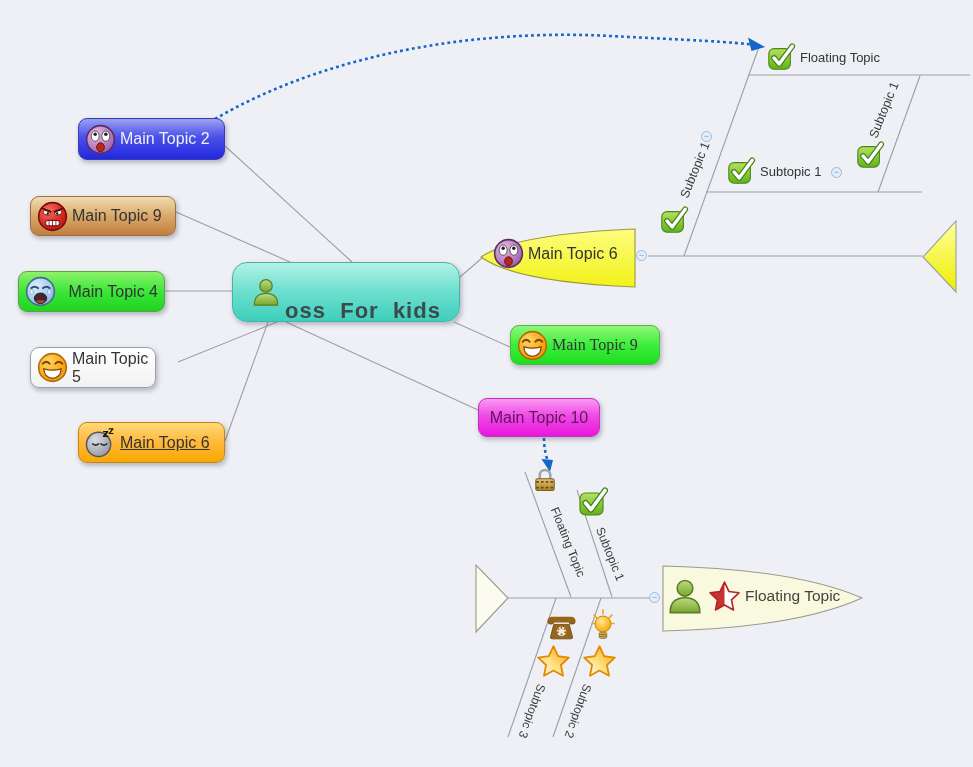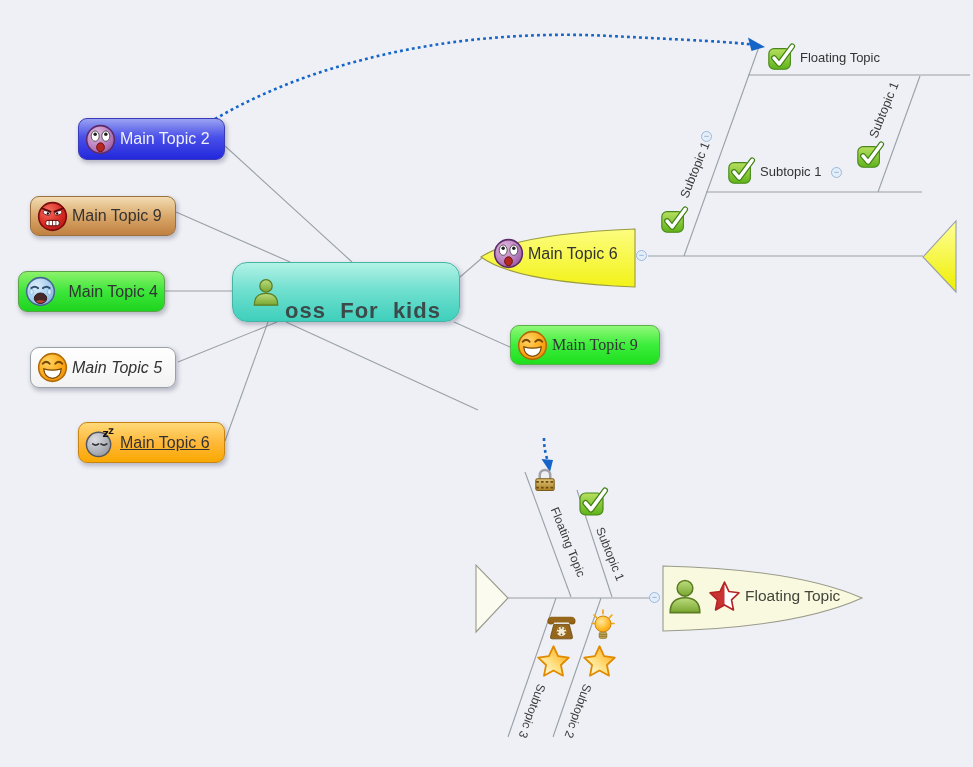--- a/index.html
+++ b/index.html
@@ -15,22 +15,22 @@
   .central{left:232px;top:262px;width:228px;height:60px;border-radius:15px;
            background:linear-gradient(#b2f2e6,#72e0d0 45%,#3ecfbc);border-color:#46b4a4;
            justify-content:center;font-size:22px;font-weight:bold;color:#3c4a4a;}
   .central .lbl{white-space:pre;letter-spacing:1px;margin-top:38px;}
   .mt2{left:78px;top:118px;width:147px;height:42px;color:#eef0fa;
        background:linear-gradient(#9aa2f2,#4a50e8 45%,#2228dc);border-color:#3a3ab8;}
   .mt3{left:30px;top:196px;width:146px;height:40px;
        background:linear-gradient(#f2dcb2,#d9a86a 50%,#c08040);border-color:#9a7040;}
   .mt4{left:18px;top:271px;width:147px;height:41px;
        background:linear-gradient(#8cf26a,#3ce63a 50%,#1ed41e);border-color:#5aa24a;justify-content:space-between;}
-  .mt5{left:30px;top:347px;width:146px;height:41px;
-       background:linear-gradient(#ffffff,#f2f2f2);border-color:#9aa0a8;font-style:italic;}
+  .mt5{left:30px;top:347px;width:126px;height:41px;
+       background:linear-gradient(#ffffff,#f2f2f2);border-color:#9aa0a8;}
   .mt6{left:78px;top:422px;width:147px;height:41px;
        background:linear-gradient(#ffd978,#ffb83a 50%,#f9a800);border-color:#c88410;text-decoration:underline;}
   .mt9{left:510px;top:325px;width:150px;height:40px;
        background:linear-gradient(#90f878,#3cee3c 50%,#1ede1e);border-color:#5ab24a;font-family:Liberation Serif, serif;}
   .mt10{left:478px;top:398px;width:122px;height:39px;justify-content:center;color:#5a1858;
        background:linear-gradient(#fa9af2,#f04ae6 45%,#e816dc);border-color:#c030b8;}
   .overlay{position:absolute;z-index:3;display:flex;align-items:center;gap:4px;color:#333;}
   .m8lbl{left:493px;top:238px;font-size:16px;}
   .headlbl{left:666px;top:577px;font-size:15.5px;color:#44453a;}
   .ftlbl{left:766px;top:42px;font-size:13px;}
@@ -277,20 +277,23 @@
     <span>Main Topic 6</span>
   </div>
   <div class="node mt9">
     <span style="line-height:0">
       <svg class="icon" width="31" height="31">
           <use href="#sym-laughing"></use>
         </svg>
       </span>
     <span>Main Topic 9</span>
   </div>
+  <div class="node mt10">
+    <span>Main Topic 10</span>
+  </div>
 
   <div class="overlay m8lbl">
     <span style="line-height:0">
       <svg class="icon" width="31" height="31">
           <use href="#sym-shocked"></use>
         </svg>
       </span>
     <span>Main Topic 6</span>
   </div>
 

